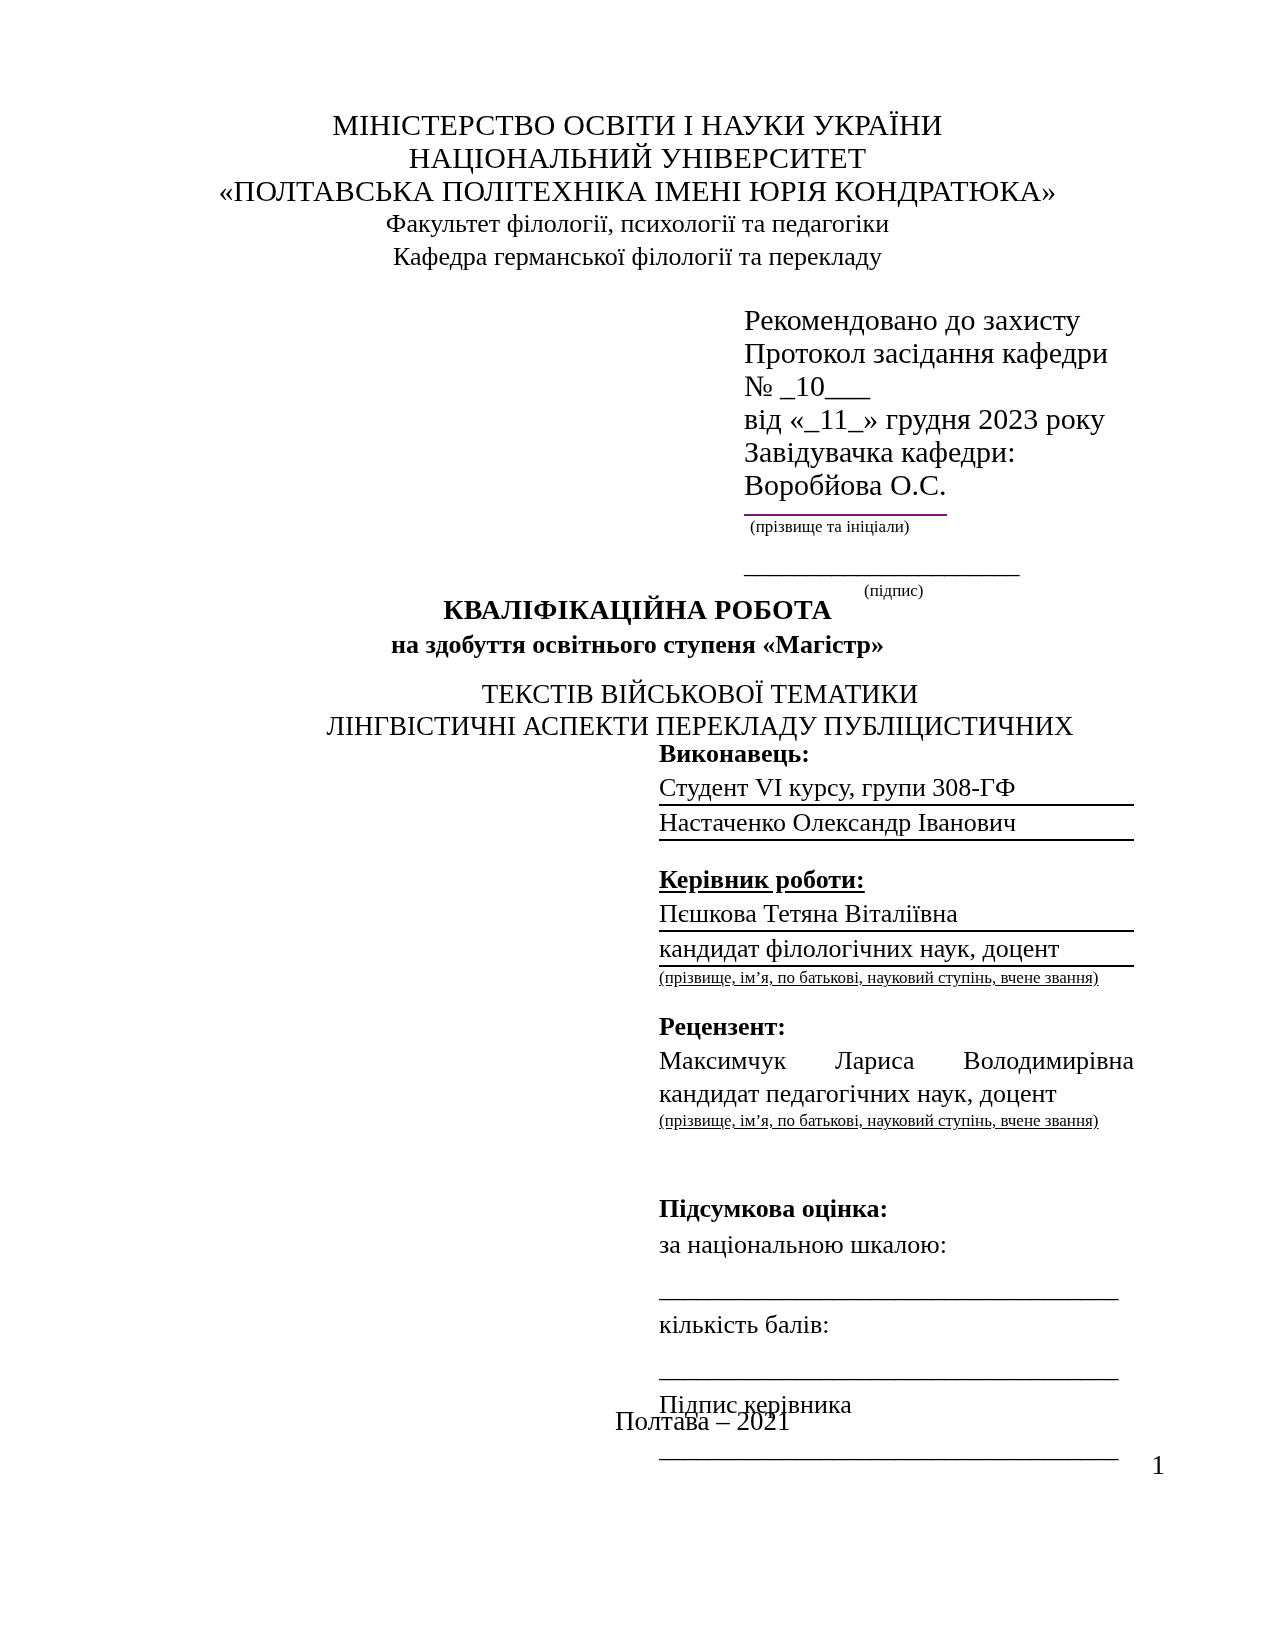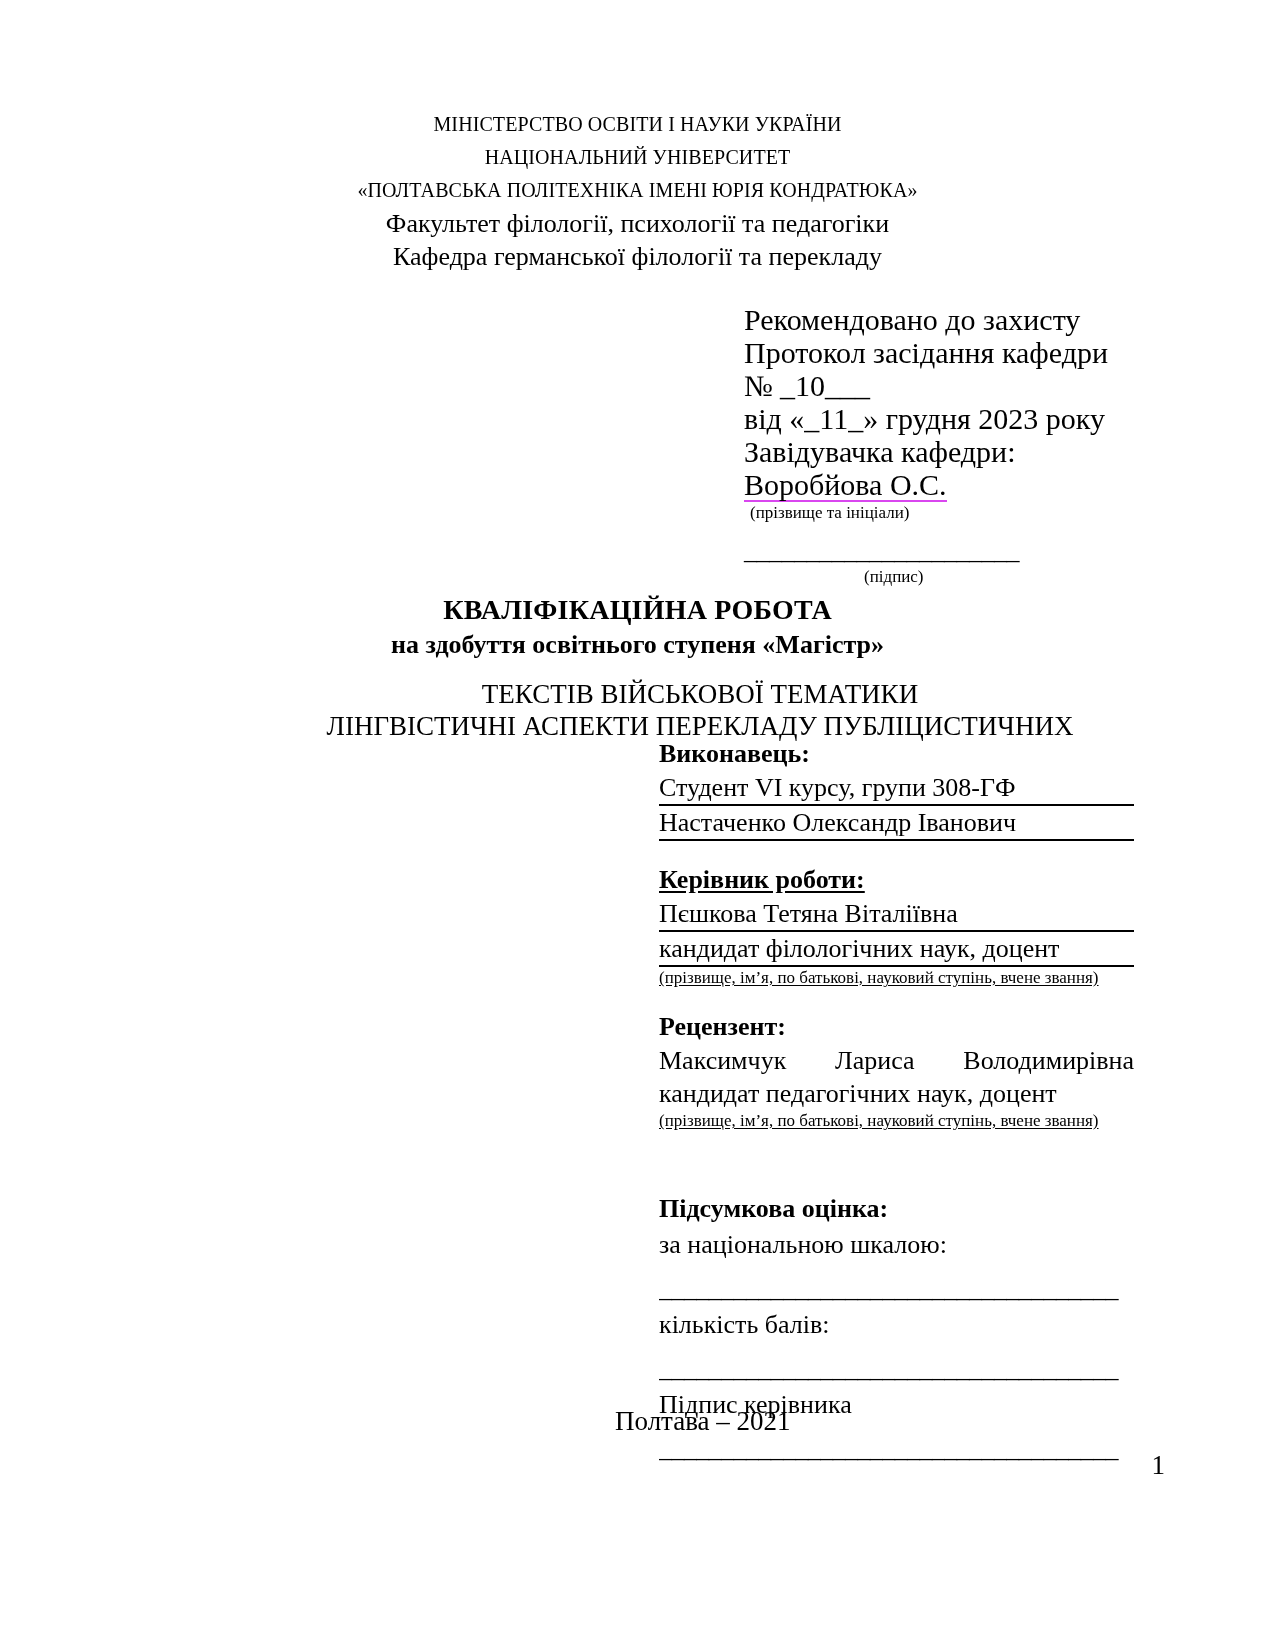--- a/index.html
+++ b/index.html
@@ -25,21 +25,21 @@
 
   
   .header {
     position: absolute;
     left: 110px;
     top: 108px;
     width: 1055px;
     text-align: center;
   }
   .header .line {
-    font-size: 20px;
+    font-size: 30px;
     line-height: 33px;
     white-space: nowrap;
   }
   .header .ministry,
   .header .university,
   .header .uni-name {
     letter-spacing: 0.1px;
   }
   .header .faculty,
   .header .department {
@@ -55,22 +55,22 @@
     width: 420px;
     text-align: left;
   }
   .approval .row {
     font-size: 30px;
     line-height: 33px;
     white-space: nowrap;
   }
   .approval .name-underlined {
     display: inline-block;
-    border-bottom: 2px solid #d946ef;
-    padding-bottom: 0px;
+    border-bottom: 2px solid #701a75;
+    padding-bottom: 14px;
     line-height: 30px;
   }
   .caption-small {
     font-size: 17px;
     line-height: 22px;
   }
   .approval .cap-indent {
     padding-left: 6px;
   }
   .sig-line {

